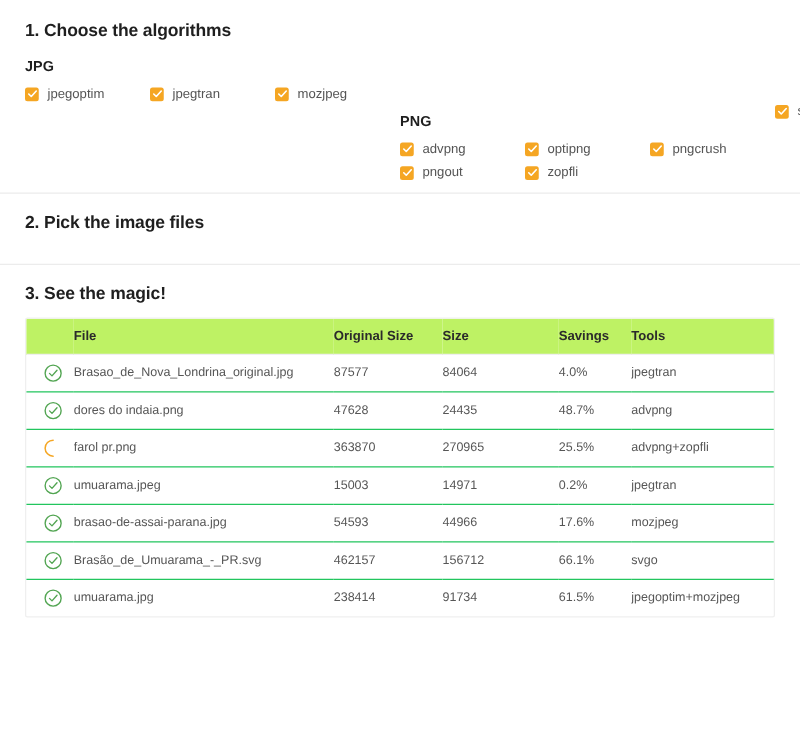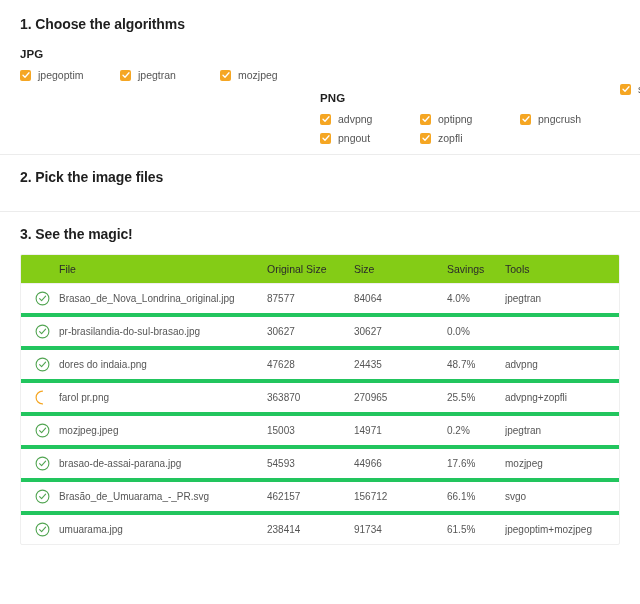--- a/index.html
+++ b/index.html
@@ -120,31 +120,31 @@
     background: #fff;
   }
   table.results {
     width: 100%;
     border-collapse: collapse;
     table-layout: fixed;
   }
   table.results th {
     text-align: left;
     font-size: 10.5px;
-    font-weight: normal;
+    font-weight: bold;
     color: #2b2b2b;
     padding: 8px 0 8px 0;
     border-bottom: 1px solid #efefef;
-    background: #84cc16;
+    background: #bef264;
   }
   table.results td {
     font-size: 10px;
     color: #565656;
     padding: 7px 0 7px 0;
-    border-bottom: 4px solid #22c55e;
+    border-bottom: 1px solid #22c55e;
     vertical-align: middle;
     overflow: hidden;
     white-space: nowrap;
     text-overflow: ellipsis;
   }
   table.results tr:last-child td { border-bottom: none; }
 
   .col-status { width: 38px; padding-left: 14px !important; }
   .col-file   { width: 208px; }
   .col-orig   { width: 87px; }
@@ -334,31 +334,20 @@
     <td class="col-orig">87577</td>
     <td class="col-size">84064</td>
     <td class="col-save">4.0%</td>
     <td class="col-tools">jpegtran</td>
   </tr>
             <tr>
     <td class="col-status status-cell"><span><svg width="15" height="15" viewBox="0 0 15 15">
                     <circle cx="7.5" cy="7.5" r="6.4" fill="none" stroke="#52a552" stroke-width="1.1"></circle>
                     <path d="M4.6 7.7 L6.6 9.7 L10.6 5.2" fill="none" stroke="#52a552" stroke-width="1.1" stroke-linecap="round" stroke-linejoin="round"></path>
                   </svg></span></td>
-    <td class="col-file">pr-brasilandia-do-sul-brasao.jpg</td>
-    <td class="col-orig">30627</td>
-    <td class="col-size">30627</td>
-    <td class="col-save">0.0%</td>
-    <td class="col-tools"></td>
-  </tr>
-            <tr>
-    <td class="col-status status-cell"><span><svg width="15" height="15" viewBox="0 0 15 15">
-                    <circle cx="7.5" cy="7.5" r="6.4" fill="none" stroke="#52a552" stroke-width="1.1"></circle>
-                    <path d="M4.6 7.7 L6.6 9.7 L10.6 5.2" fill="none" stroke="#52a552" stroke-width="1.1" stroke-linecap="round" stroke-linejoin="round"></path>
-                  </svg></span></td>
     <td class="col-file">dores do indaia.png</td>
     <td class="col-orig">47628</td>
     <td class="col-size">24435</td>
     <td class="col-save">48.7%</td>
     <td class="col-tools">advpng</td>
   </tr>
             <tr>
     <td class="col-status status-cell"><span><svg width="15" height="15" viewBox="0 0 15 15">
                     <path d="M7.5 1.1 A6.4 6.4 0 0 0 7.5 13.9" fill="none" stroke="#f5a623" stroke-width="1.2" stroke-linecap="round"></path>
                   </svg></span></td>
@@ -366,21 +355,21 @@
     <td class="col-orig">363870</td>
     <td class="col-size">270965</td>
     <td class="col-save">25.5%</td>
     <td class="col-tools">advpng+zopfli</td>
   </tr>
             <tr>
     <td class="col-status status-cell"><span><svg width="15" height="15" viewBox="0 0 15 15">
                     <circle cx="7.5" cy="7.5" r="6.4" fill="none" stroke="#52a552" stroke-width="1.1"></circle>
                     <path d="M4.6 7.7 L6.6 9.7 L10.6 5.2" fill="none" stroke="#52a552" stroke-width="1.1" stroke-linecap="round" stroke-linejoin="round"></path>
                   </svg></span></td>
-    <td class="col-file">mozjpeg.jpeg</td>
+    <td class="col-file">umuarama.jpeg</td>
     <td class="col-orig">15003</td>
     <td class="col-size">14971</td>
     <td class="col-save">0.2%</td>
     <td class="col-tools">jpegtran</td>
   </tr>
             <tr>
     <td class="col-status status-cell"><span><svg width="15" height="15" viewBox="0 0 15 15">
                     <circle cx="7.5" cy="7.5" r="6.4" fill="none" stroke="#52a552" stroke-width="1.1"></circle>
                     <path d="M4.6 7.7 L6.6 9.7 L10.6 5.2" fill="none" stroke="#52a552" stroke-width="1.1" stroke-linecap="round" stroke-linejoin="round"></path>
                   </svg></span></td>

